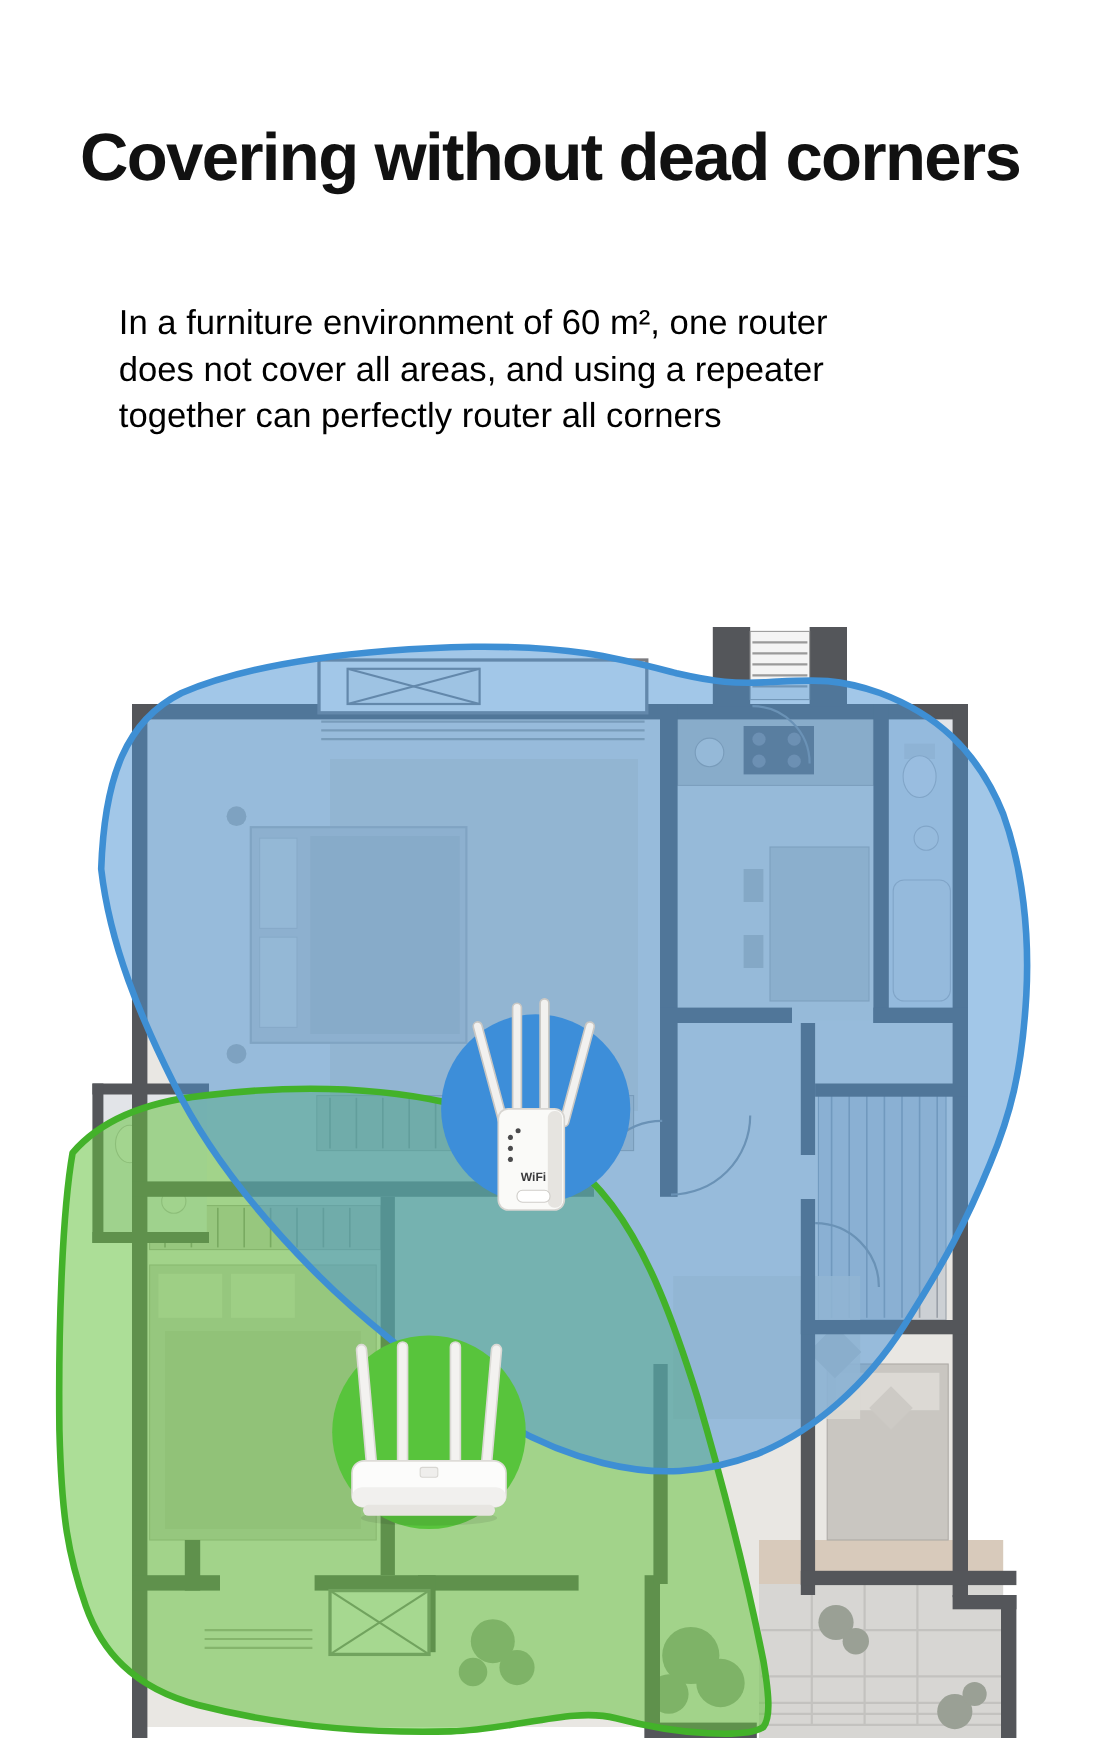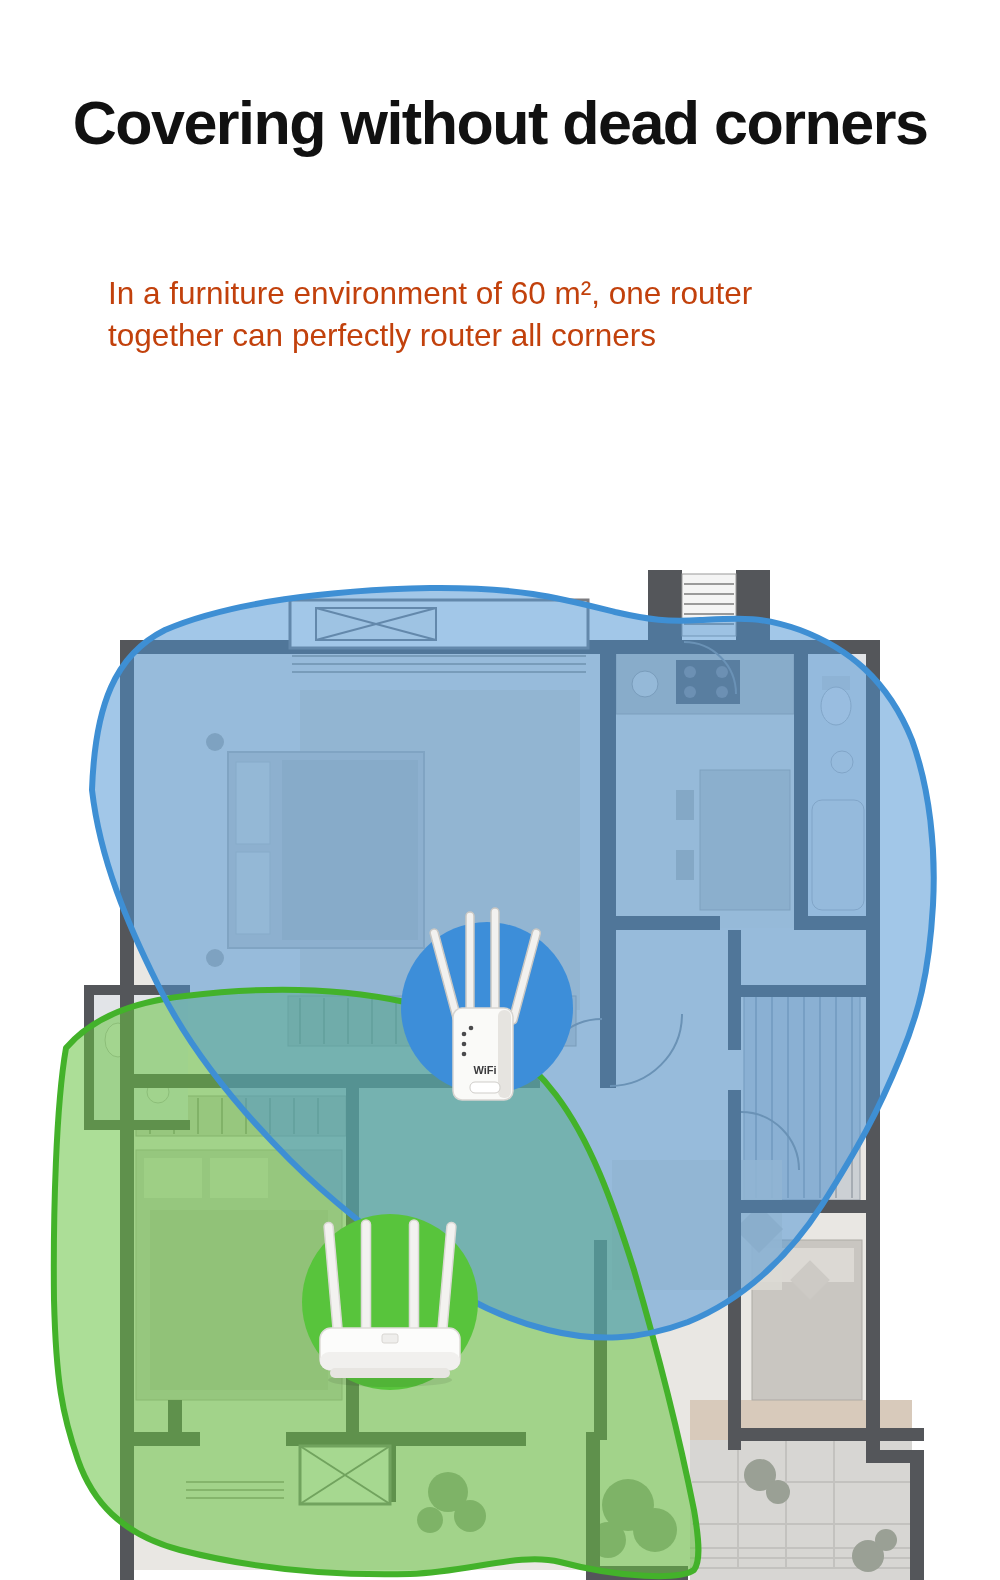--- a/index.html
+++ b/index.html
@@ -1,40 +1,41 @@
 <!DOCTYPE html>
 <html><head>
 <meta charset="utf-8">
 <style>
   html,body{margin:0;padding:0;}
   body{
     width:1000px;height:1580px;position:relative;background:#ffffff;
     font-family:"Liberation Sans", sans-serif;overflow:hidden;
   }
   .headline{
-    position:absolute;top:88px;left:0;width:1000px;margin:0;
+    position:absolute;top:108px;left:0;width:1000px;margin:0;
     text-align:center;font-size:61px;font-weight:700;letter-spacing:-1.5px;
     color:#111111;white-space:nowrap;
   }
   .description{
     position:absolute;top:272px;left:108px;width:820px;
-    font-size:31.5px;line-height:42px;color:#c2410c;
+    font-size:31.5px;line-height:42px;color:#000000;
   }
   .scene{
     position:absolute;top:0;left:0;width:1000px;height:1580px;border-radius:27px;
   }
   svg{display:block}
 </style>
 </head>
 <body>
 
 <h1 class="headline">Covering without dead corners</h1>
 
 <div class="description">
   <div>In a furniture environment of 60 m², one router</div>
+  <div>does not cover all areas, and using a repeater</div>
   <div>together can perfectly router all corners</div>
 </div>
 
 <div class="scene">
 <svg width="1000" height="1580" viewBox="0 0 1000 1580">
 
   <g>
 
     <rect x="125" y="645" width="750" height="925" fill="#e9e7e3"></rect>
     <rect x="802" y="652" width="70" height="270" fill="#e2e4e8"></rect>

